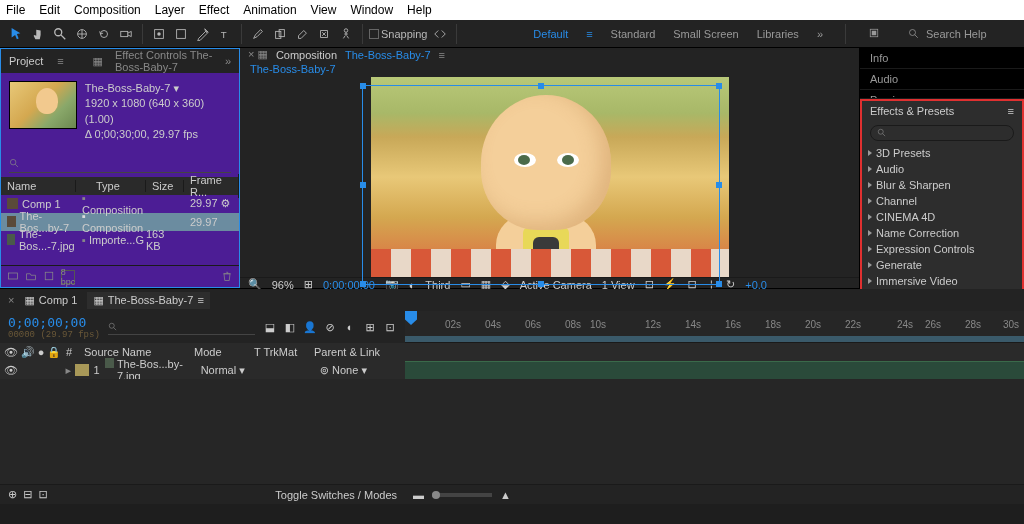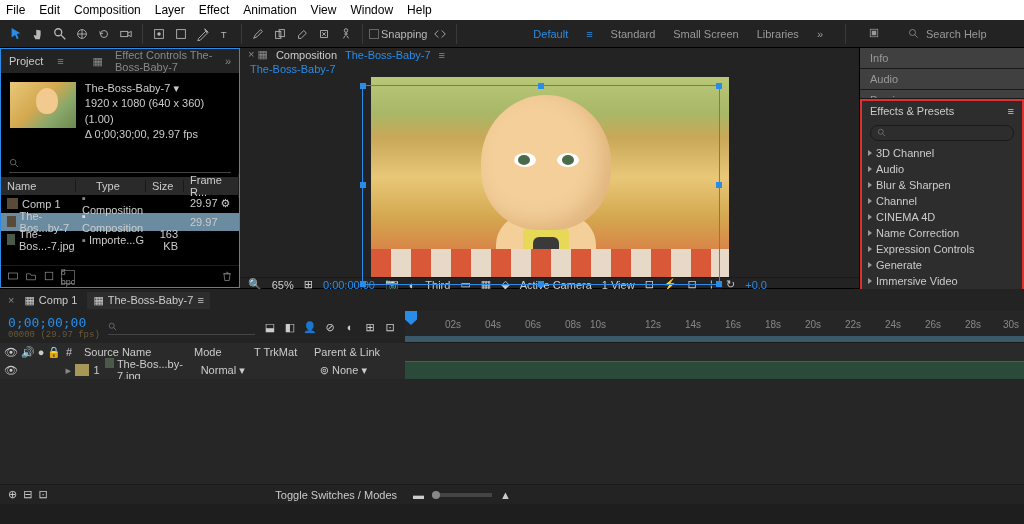--- a/index.html
+++ b/index.html
@@ -10,41 +10,41 @@
 .toolbar .tool{width:20px;height:20px;display:flex;align-items:center;justify-content:center;color:#b8b8b8}
 .toolbar .tool svg{width:14px;height:14px;fill:#b8b8b8}
 .toolbar .tool.sel svg{fill:#288ce8}
 .toolbar .sep{width:1px;height:20px;background:#3a3a3a;margin:0 4px}
 .toolbar .snap{display:flex;align-items:center;gap:4px;color:#b8b8b8}
 .toolbar .ws{display:flex;gap:18px;margin-left:auto;font-size:11px;align-items:center}
 .toolbar .ws span{color:#999}
 .toolbar .ws .active{color:#288ce8}
 .toolbar .search{display:flex;align-items:center;gap:6px;margin-left:10px;width:110px}
 .main{display:flex;height:240px}
-.project{width:240px;border:1px solid #288ce8;background:#000000;display:flex;flex-direction:column}
+.project{width:240px;border:1px solid #288ce8;background:#4c1d95;display:flex;flex-direction:column}
 .panel-tabs{display:flex;align-items:center;height:24px;padding:0 8px;gap:12px;background:#232323}
 .panel-tabs .tab{color:#ccc}
 .panel-tabs .tab.dim{color:#888}
 .panel-tabs .ham{margin-left:2px;color:#888}
 .proj-info{display:flex;padding:8px;gap:8px}
 .thumb{width:70px;height:48px;background:linear-gradient(135deg,#e8c878 0%,#d4a850 45%,#8aa86a 70%,#6b8850 100%);border:1px solid #000;position:relative}
 .thumb::after{content:"";position:absolute;left:26px;top:6px;width:22px;height:26px;background:#f2c98e;border-radius:50% 50% 45% 45%}
 .proj-meta{font-size:10px;color:#999;line-height:1.4}
 .proj-meta .name{color:#ccc}
 .proj-search{margin:4px 8px;height:18px;border-bottom:1px solid #444;display:flex;align-items:center}
 .proj-search svg{width:11px;height:11px;fill:#888}
 .proj-table{flex:1}
 .proj-th{display:flex;background:#2a2a2a;height:18px;align-items:center;font-size:10px;color:#999}
 .proj-th div{padding:0 6px;border-right:1px solid #1a1a1a}
 .proj-th .c1{width:75px}.proj-th .c2{width:70px}.proj-th .c3{width:38px}.proj-th .c4{flex:1}
 .proj-row{display:flex;height:18px;align-items:center;font-size:10px}
 .proj-row.sel{background:#6b8ca0;color:#fff}
 .proj-row .c1{width:75px;padding-left:6px;display:flex;align-items:center;gap:4px}
 .proj-row .c2{width:70px;padding-left:6px}
-.proj-row .c3{width:38px;text-align:right;padding-right:6px}
+.proj-row .c3{width:38px;padding-right:6px}
 .proj-row .c4{flex:1;padding-left:6px}
 .proj-row .ico{width:11px;height:11px;background:#5a4a3a;display:inline-block}
 .proj-footer{height:22px;display:flex;align-items:center;padding:0 6px;gap:6px;border-top:1px solid #1a1a1a}
 .proj-footer .ico{width:14px;height:14px;border:1px solid #555;display:flex;align-items:center;justify-content:center;font-size:9px;color:#888}
 .comp{flex:1;background:#232323;display:flex;flex-direction:column;border-right:1px solid #000}
 .comp-tabs{display:flex;height:22px;align-items:center;padding:0 8px;gap:8px}
 .comp-tabs .tab{color:#288ce8}
 .flowpath{padding:2px 10px;font-size:10px}
 .flowpath span{color:#288ce8}
 .viewer{flex:1;display:flex;align-items:center;justify-content:center;background:#232323;position:relative}
@@ -56,21 +56,21 @@
 .frame .eye2::after{content:"";position:absolute;left:5px;top:2px;width:12px;height:10px;background:#4a6a4a;border-radius:50%}
 .frame .body{position:absolute;left:125px;top:138px;width:100px;height:70px;background:#f4cf9a;border-radius:30px 30px 10px 10px}
 .frame .bib{position:absolute;left:152px;top:150px;width:46px;height:40px;background:#e8d858;border-radius:6px}
 .frame .chair{position:absolute;left:100px;top:128px;width:150px;height:80px;background:#e8c838;border-radius:18px 18px 0 0;z-index:-1}
 .frame .table{position:absolute;left:0;bottom:0;width:100%;height:28px;background:repeating-linear-gradient(90deg,#d85838 0 20px,#e8d8c8 20px 40px)}
 .frame .hand{position:absolute;left:162px;top:160px;width:26px;height:38px;background:#3a3a3a;border-radius:6px}
 .handles{position:absolute;border:1px solid #288ce8;pointer-events:none}
 .handles .h{position:absolute;width:6px;height:6px;background:#288ce8}
 .comp-footer{height:24px;display:flex;align-items:center;padding:0 8px;gap:10px;font-size:10px;color:#999;border-top:1px solid #1a1a1a}
 .comp-footer .blue{color:#288ce8}
-.rightpanel{width:164px;background:#404040;display:flex;flex-direction:column}
+.rightpanel{width:164px;background:#000000;display:flex;flex-direction:column}
 .rightpanel .stub{height:22px;padding:4px 10px;color:#999;border-bottom:1px solid #1a1a1a}
 .effbox{border:2px solid #e03030;margin:0;flex:1;display:flex;flex-direction:column;background:#2d2d2d}
 .effbox .hdr{display:flex;align-items:center;justify-content:space-between;padding:4px 8px;background:#2d2d2d}
 .effbox .srch{margin:4px 8px;height:16px;border:1px solid #1a1a1a;border-radius:8px;display:flex;align-items:center;padding:0 6px}
 .effbox .srch svg{width:10px;height:10px;fill:#888}
 .effbox .list{flex:1;overflow:hidden}
 .effbox .row{display:flex;align-items:center;height:16px;padding:0 6px;font-size:10px;gap:4px}
 .effbox .row .tri{width:0;height:0;border-left:4px solid #999;border-top:3px solid transparent;border-bottom:3px solid transparent}
 .timeline{height:216px;background:#232323;display:flex;flex-direction:column;border-top:1px solid #000}
 .tl-tabs{height:22px;display:flex;align-items:center;padding:0 8px;gap:10px;background:#232323}
@@ -331,21 +331,21 @@
         <div class="h" style="left:-3px;bottom:-3px"></div>
           <div class="h" style="right:-3px;bottom:-3px"></div>
         <div class="h" style="left:calc(50% - 3px);top:-3px"></div>
           <div class="h" style="left:calc(50% - 3px);bottom:-3px"></div>
         <div class="h" style="left:-3px;top:calc(50% - 3px)"></div>
           <div class="h" style="right:-3px;top:calc(50% - 3px)"></div>
       </div>
     </div>
     <div class="comp-footer">
       <span>🔍</span>
-      <span>65%</span>
+      <span>96%</span>
       <span>⊞</span>
       <span class="blue">0;00;00;00</span>
       <span>📷</span>
       <span>◐</span>
       <span>Third</span>
       <span>▭</span>
       <span>▦</span>
       <span>⬙</span>
       <span>Active Camera</span>
       <span>1 View</span>
@@ -369,21 +369,21 @@
       </div>
       <div class="srch">
         <svg viewBox="0 0 16 16">
             <circle cx="6" cy="6" r="4" fill="none" stroke="#888"></circle>
             <path d="M9 9l4 4" stroke="#888"></path>
           </svg>
       </div>
       <div class="list">
         <div class="row">
             <span class="tri"></span>
-            <span>3D Channel</span>
+            <span>3D Presets</span>
           </div>
         <div class="row">
             <span class="tri"></span>
             <span>Audio</span>
           </div>
         <div class="row">
             <span class="tri"></span>
             <span>Blur &amp; Sharpen</span>
           </div>
         <div class="row">
@@ -454,21 +454,21 @@
         <div class="tick" style="left:80px">04s</div>
         <div class="tick" style="left:120px">06s</div>
         <div class="tick" style="left:160px">08s</div>
         <div class="tick" style="left:185px">10s</div>
         <div class="tick" style="left:240px">12s</div>
         <div class="tick" style="left:280px">14s</div>
         <div class="tick" style="left:320px">16s</div>
         <div class="tick" style="left:360px">18s</div>
         <div class="tick" style="left:400px">20s</div>
         <div class="tick" style="left:440px">22s</div>
-        <div class="tick" style="left:480px">24s</div>
+        <div class="tick" style="left:492px">24s</div>
         <div class="tick" style="left:520px">26s</div>
         <div class="tick" style="left:560px">28s</div>
         <div class="tick" style="left:598px">30s</div>
         <div style="position:absolute;left:0;bottom:0;width:100%;height:6px;background:#3a5a6a"></div>
       </div>
     </div>
   </div>
   <div class="tl-cols">
     <div style="width:62px;display:flex;gap:3px;padding-left:4px">
       <span>👁</span>

